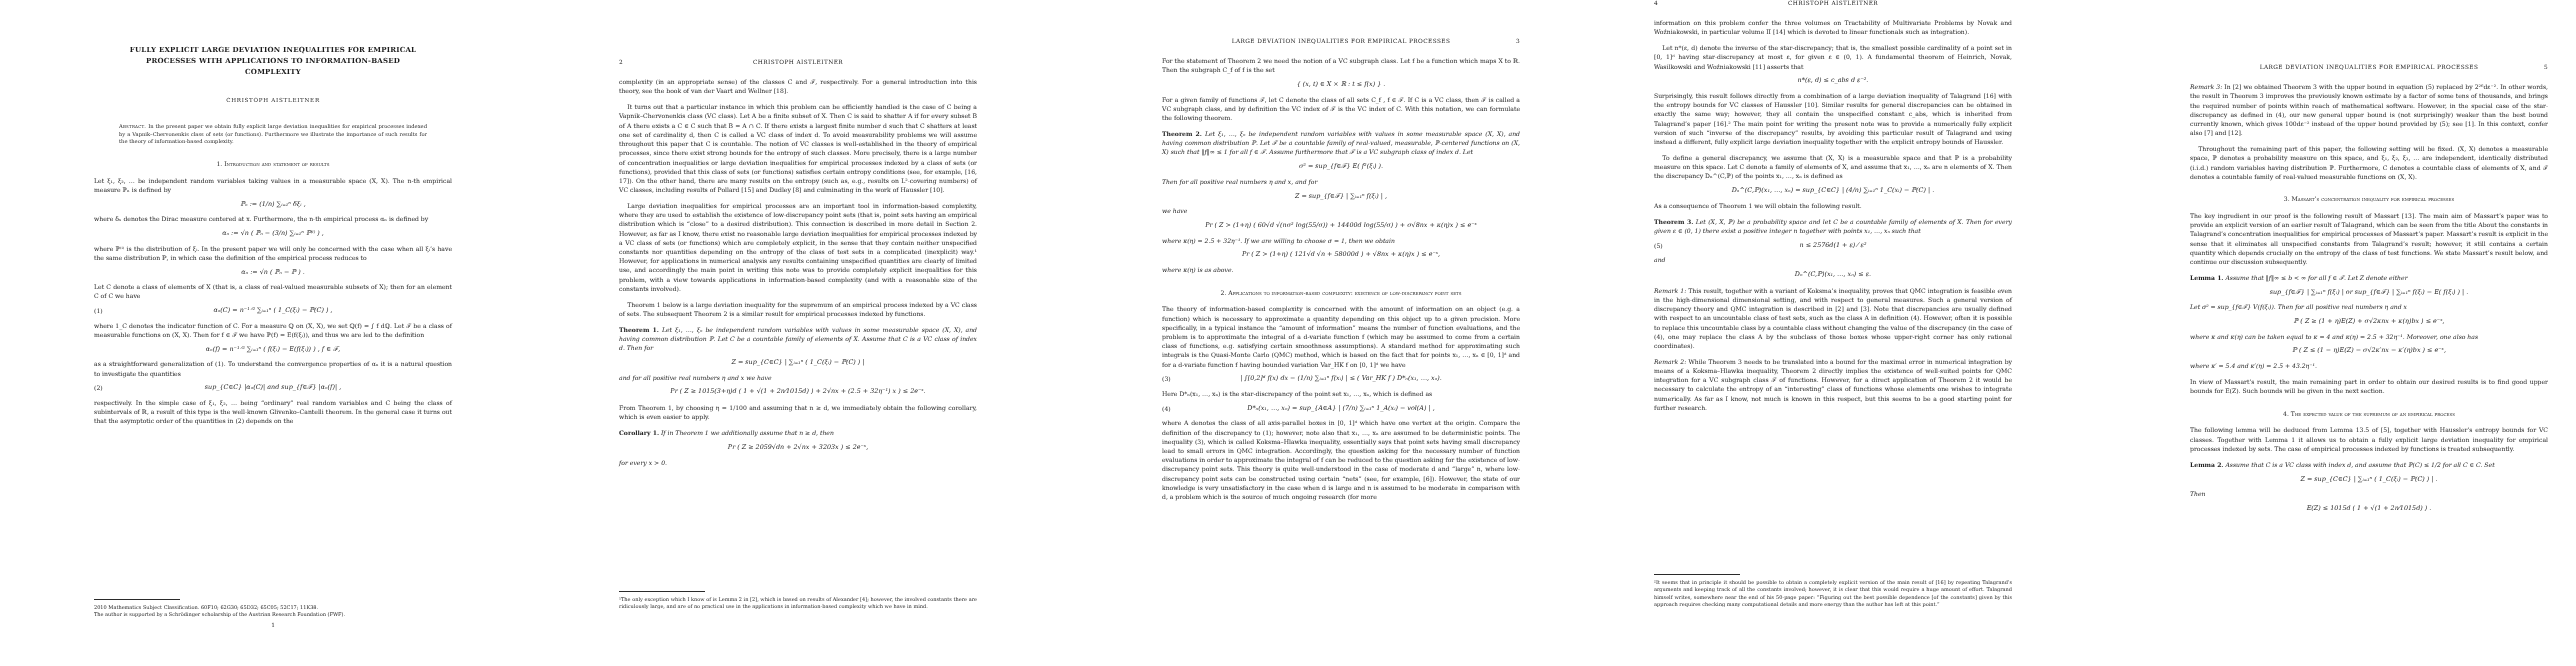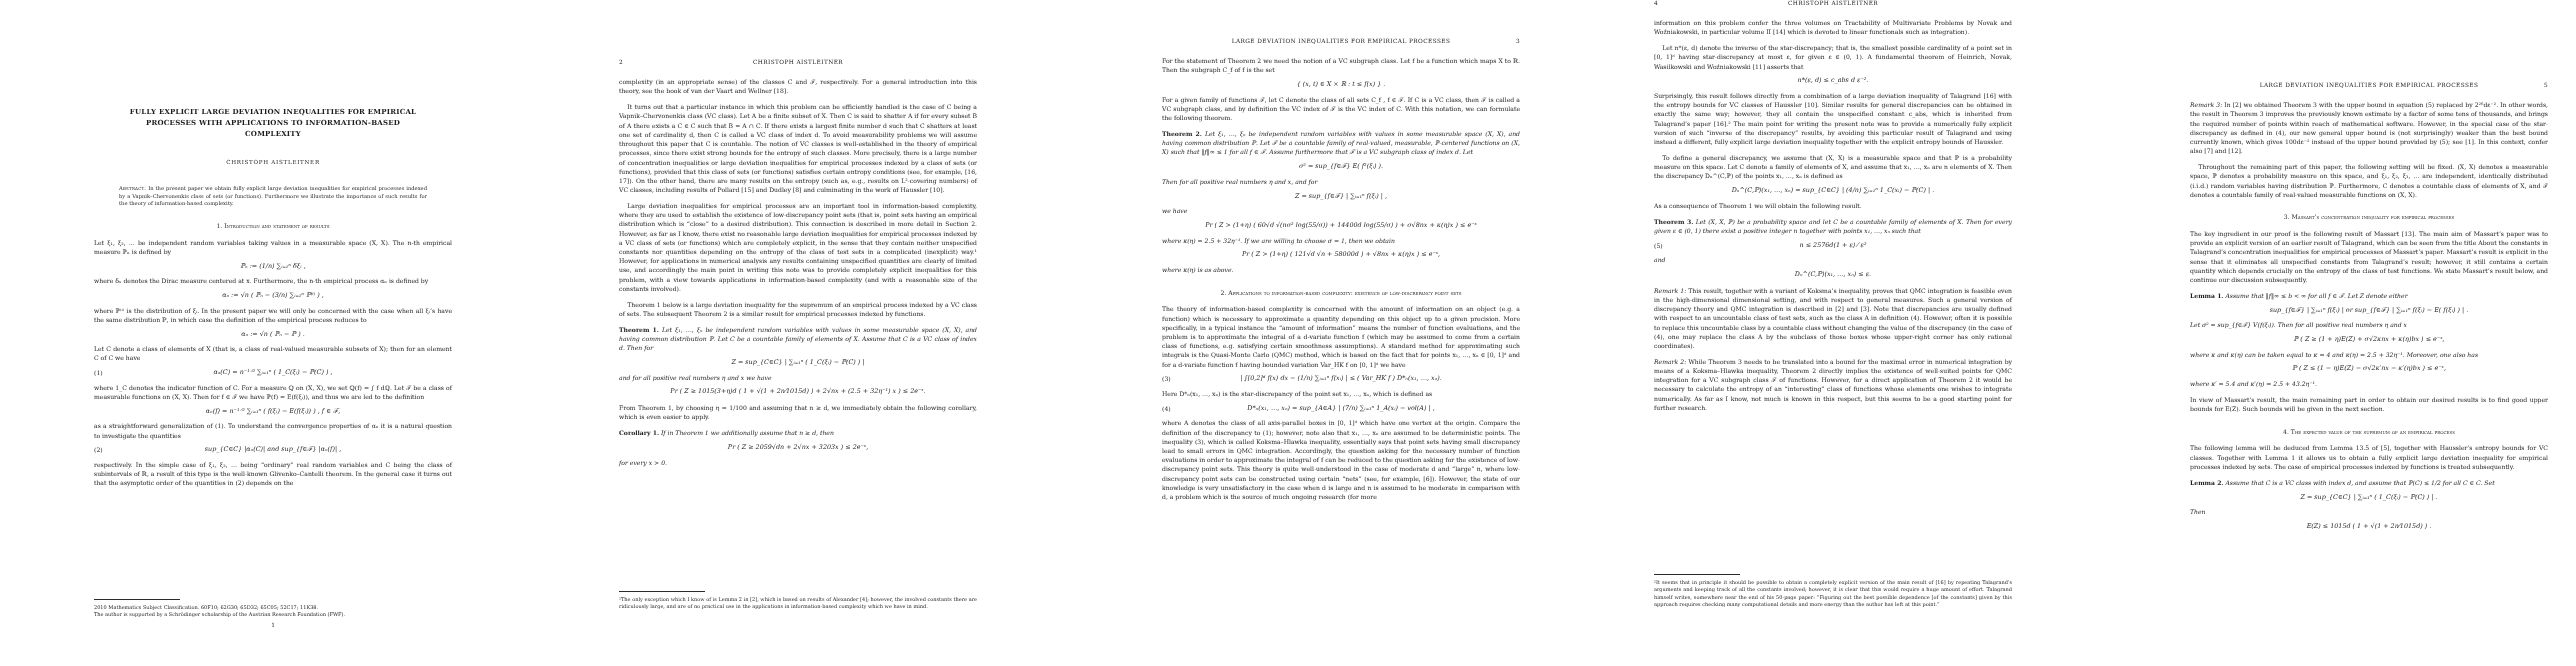--- a/index.html
+++ b/index.html
@@ -10,25 +10,25 @@
   }
   .arxiv-banner{
     position:absolute;top:397px;left:25.6px;
     transform:translate(-50%,-50%) rotate(-90deg);
     white-space:nowrap;font-size:16.7px;color:#9a9a9a;letter-spacing:0.6px;
     font-family:"DejaVu Serif","Liberation Serif",serif;
   }
   .page{position:absolute;top:0;height:667px;width:515px;overflow:hidden;background:#fff;}
   #page1{left:0;}#page2{left:515px;}#page3{left:1030px;}#page4{left:1546px;}#page5{left:2061px;}
   .col{position:relative;width:358px;}
-  #page1 .col{margin-left:94px;padding-top:106px;}
+  #page1 .col{margin-left:94px;padding-top:44px;}
   #page2 .col{margin-left:104px;padding-top:59px;}
   #page3 .col{margin-left:132px;padding-top:38px;}
   #page4 .col{margin-left:108px;}
-  #page5 .col{margin-left:129px;padding-top:82px;}
+  #page5 .col{margin-left:129px;padding-top:64px;}
 
   .runhead{display:flex;align-items:baseline;font-size:5.8px;letter-spacing:0.2px;margin-bottom:12.2px;}
   .rh-l{width:22px;text-align:left;}
   .rh-c{flex:1;text-align:center;letter-spacing:0.4px;}
   .rh-r{width:22px;text-align:right;}
 
   .title{text-align:center;font-weight:bold;font-size:7px;line-height:11px;letter-spacing:0.2px;margin:0 28px 20px 28px;}
   .author{text-align:center;font-size:5.6px;letter-spacing:0.7px;margin-bottom:20px;}
   .abstract{font-size:5.2px;line-height:7.5px;text-align:justify;margin:0 25px;}
   .abslabel{font-variant:small-caps;letter-spacing:0.2px;}

